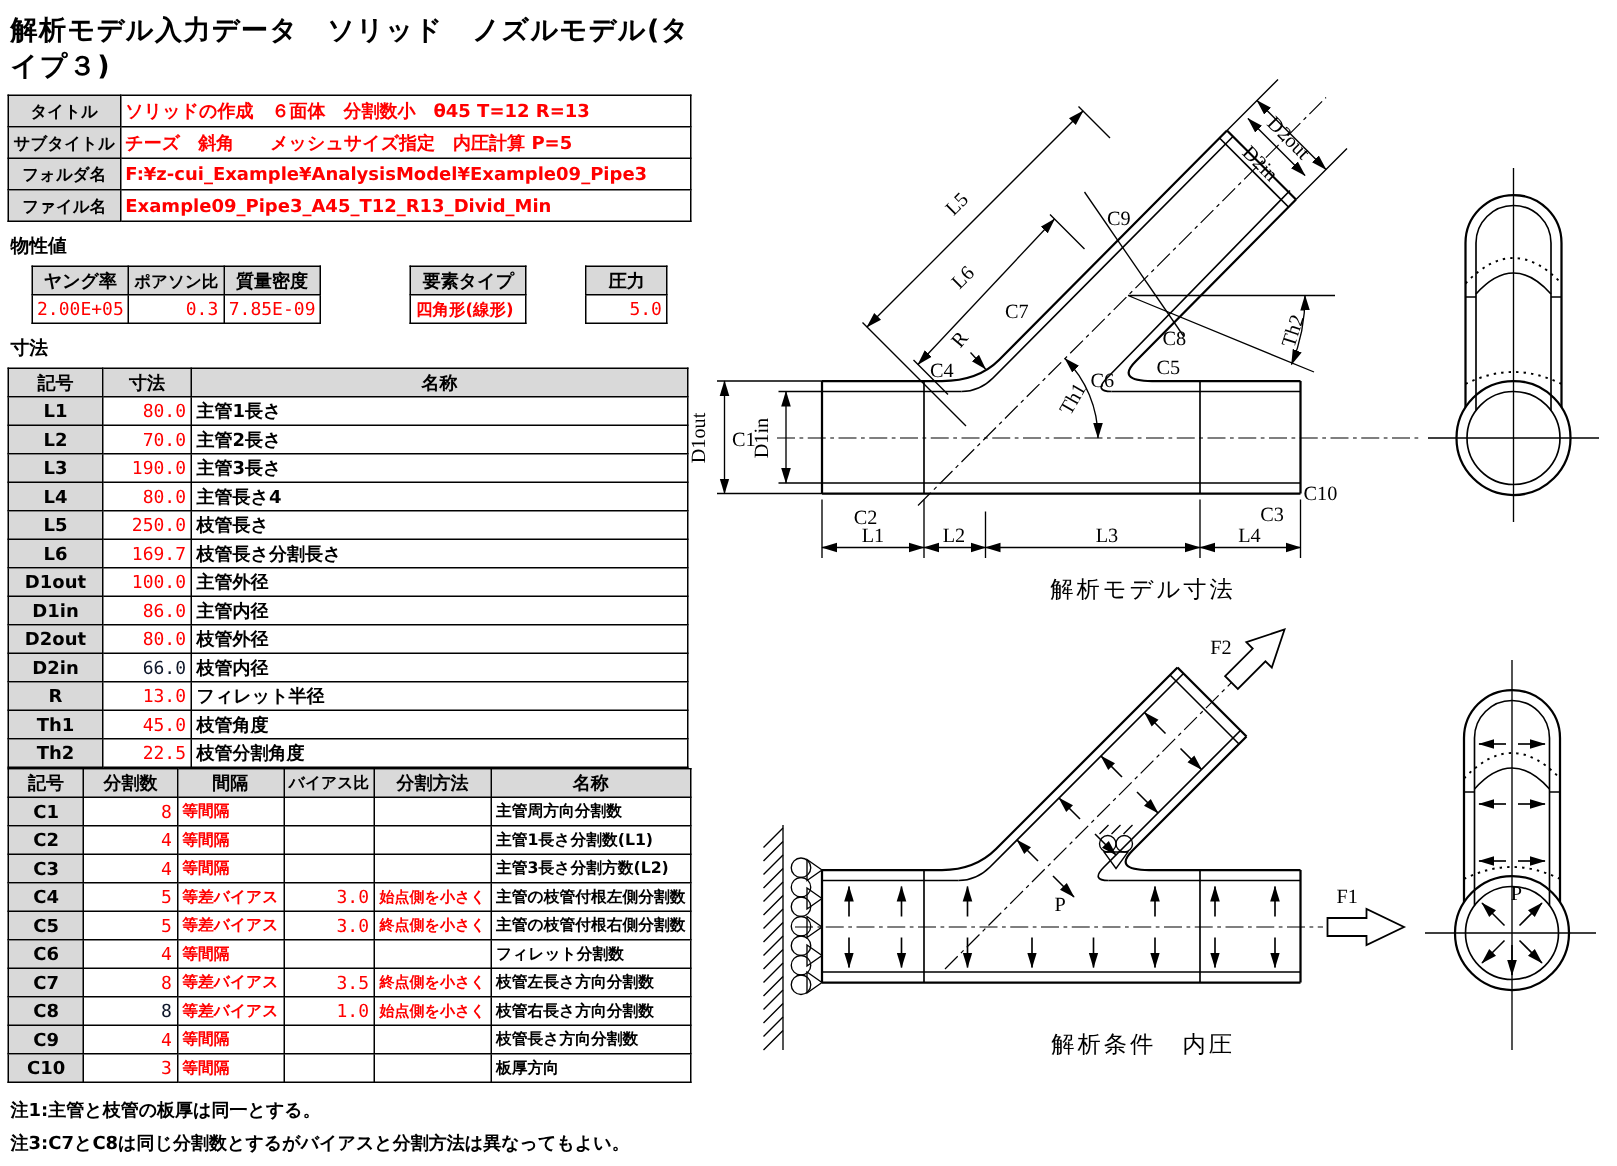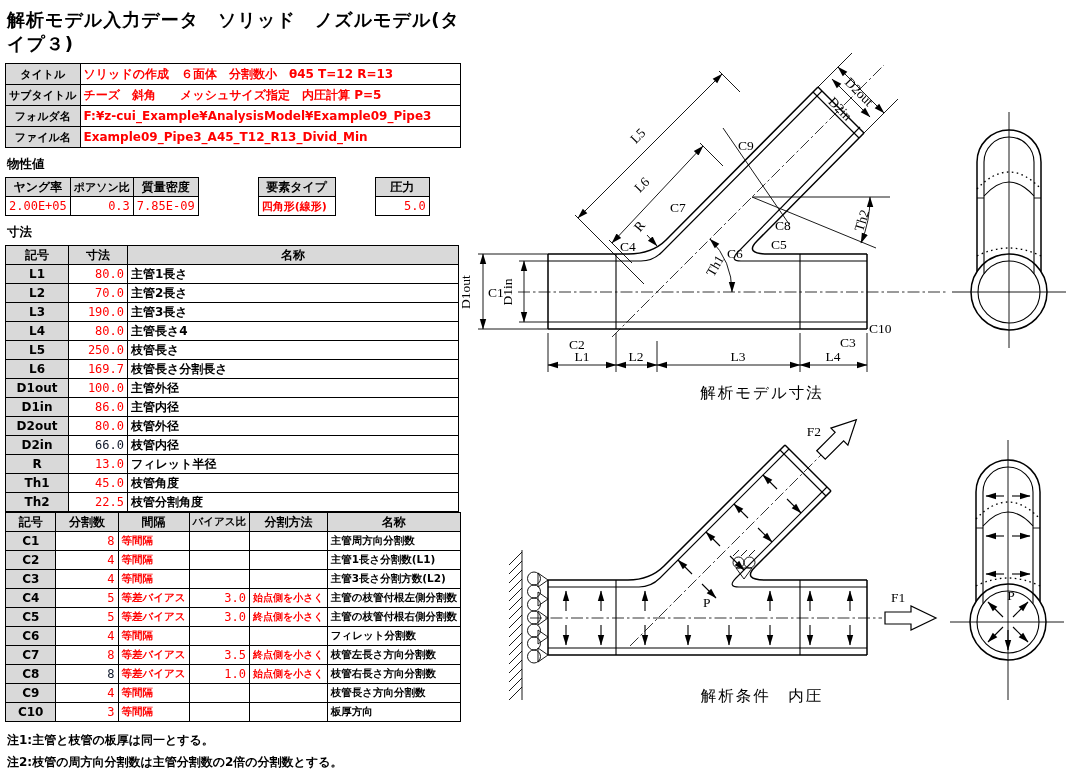--- a/index.html
+++ b/index.html
@@ -8,21 +8,21 @@
   .left{position:absolute;left:5px;top:6px;width:456px;}
   .pgtitle{font-size:18px;font-weight:bold;margin:2px 0 7px 2px;letter-spacing:1px;}
   table{border-collapse:collapse;table-layout:fixed;}
   td{border:1px solid #000;font-size:12px;height:19px;padding:0 3px;box-sizing:border-box;
      overflow:hidden;white-space:nowrap;font-weight:bold;}
   .hd{background:#d9d9d9;text-align:center;font-weight:bold;}
   .val{color:#f00;}
   .num{text-align:right;font-weight:normal;font-family:"DejaVu Sans Mono","Liberation Mono",monospace;}
   .blackval{color:#0f172a;}
   .sec{font-size:12.5px;font-weight:bold;margin:8px 0 4px 2px;}
-  .props{display:flex;align-items:flex-start;}
+  .props{display:flex;align-items:flex-start;justify-content:center;}
   .htable td{height:21px;}
   .gapB{margin-left:59px;} .gapC{margin-left:39px;border-radius:19px;}
   .curve td{height:19px;}
   .iv{font-size:10.5px;} .mth{font-size:10px;} .cnm{font-size:10.5px;}
   .notes{margin-top:7px;font-size:12px;font-weight:bold;line-height:22px;margin-left:2px;}
   .diagram{position:absolute;left:460px;top:0;width:618px;height:777px;}
   
   .k{stroke:#000;fill:none;stroke-width:1.5;}
   .t{stroke:#000;fill:none;stroke-width:0.9;}
   .m{stroke:#000;fill:none;stroke-width:1.1;}
@@ -324,21 +324,20 @@
           <td class="val iv">等間隔</td>
           <td class="val num"></td>
           <td class="val mth"></td>
           <td class="cnm">板厚方向</td>
         </tr>
       </tbody>
   </table>
 
   <div class="notes">
     <div>注1:主管と枝管の板厚は同一とする。</div>
-    <div>注2:枝管の周方向分割数は主管分割数の2倍の分割数とする。</div>
     <div>注3:C7とC8は同じ分割数とするがバイアスと分割方法は異なってもよい。</div>
   </div>
 </div>
 
 <svg class="diagram" viewBox="460 0 618 777">
   <defs>
     <marker id="a" markerWidth="11" markerHeight="9" refX="10" refY="4" orient="auto-start-reverse" markerUnits="userSpaceOnUse">
       <path d="M0,0.8 L10.5,4 L0,7.2 Z" fill="#000"></path>
     </marker>
   </defs>

